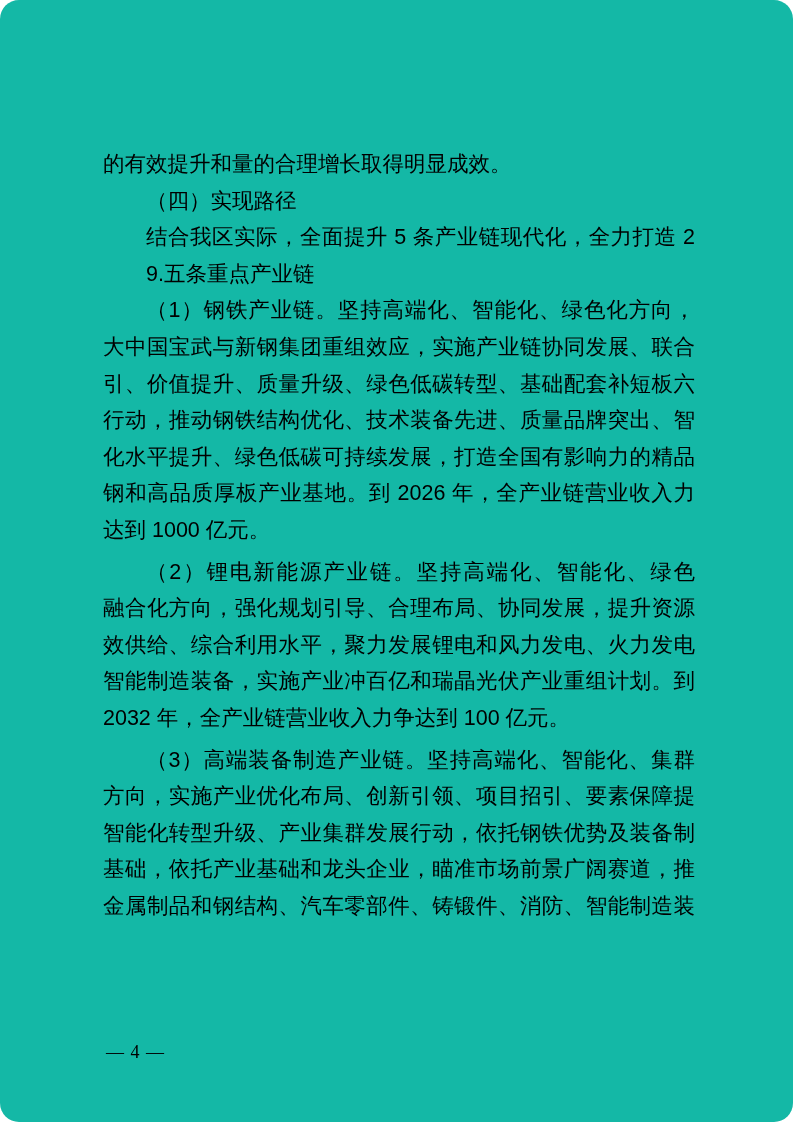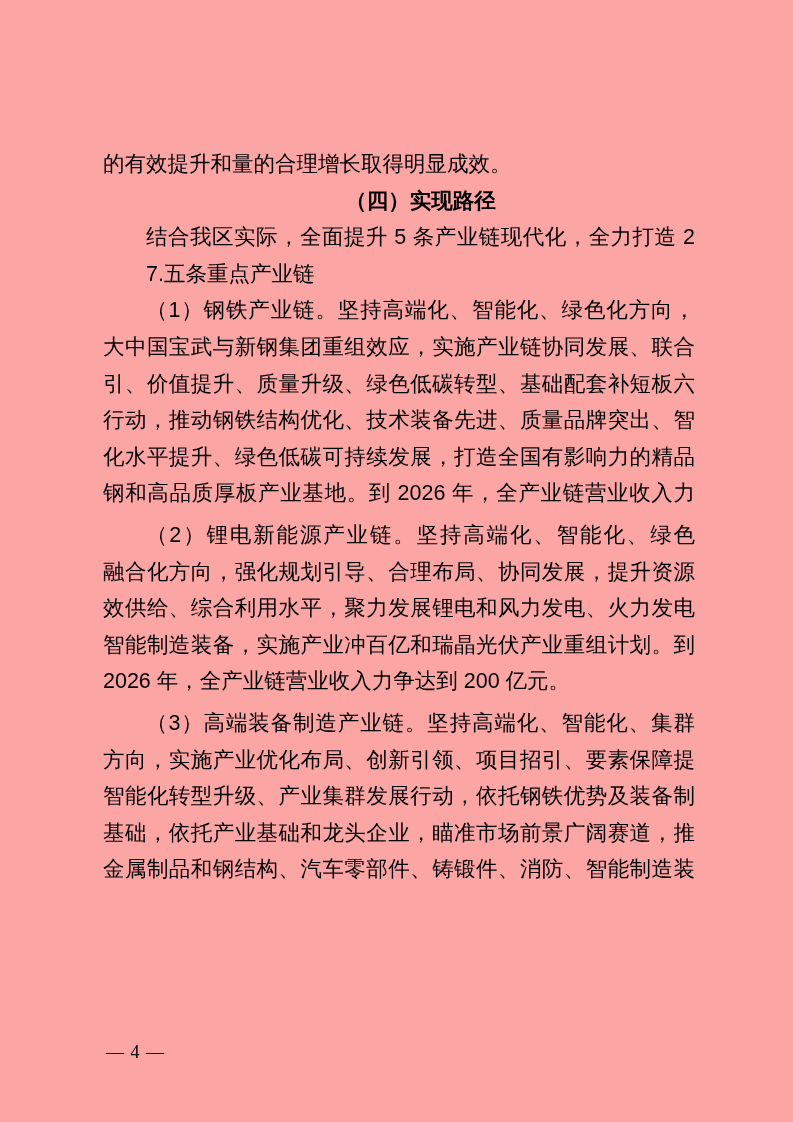--- a/index.html
+++ b/index.html
@@ -4,24 +4,25 @@
 <style>
   html, body {
     margin: 0;
     padding: 0;
     background: #ffffff;
   }
   .page {
     position: relative;
     width: 793px;
     height: 1122px;
-    background: #fca5a5;
+    background: #14b8a6;
     color: #000000;
     font-family: "Liberation Sans", sans-serif;
     overflow: hidden;
+    border-radius: 19px;
   }
   .textblock {
     position: absolute;
     left: 103px;
     top: 146px;
     width: 592px;
     font-size: 21.5px;
     line-height: 36.6px;
     text-align: left;
   }
@@ -30,22 +31,21 @@
     overflow: hidden;
   }
   .j {
     text-align: justify;
     text-align-last: justify;
   }
   .ind {
     text-indent: 2em;
   }
   .bold {
-    font-weight: 700;
-    text-align: center;
+    font-weight: 400;
   }
   .sp {
     margin-top: 5px;
   }
   .footer {
     position: absolute;
     left: 106px;
     top: 1040px;
     font-size: 18px;
     line-height: 24px;
@@ -55,32 +55,33 @@
   }
 </style>
 </head>
 <body>
 
 <div class="page">
   <div class="textblock">
     <div class="line">的有效提升和量的合理增长取得明显成效。</div>
     <div class="line ind bold">（四）实现路径</div>
     <div class="line ind j">结合我区实际，全面提升 5 条产业链现代化，全力打造 2 个</div>
-    <div class="line ind">7.五条重点产业链</div>
+    <div class="line ind">9.五条重点产业链</div>
     <div class="line ind j">（1）钢铁产业链。坚持高端化、智能化、绿色化方向，放</div>
     <div class="line j">大中国宝武与新钢集团重组效应，实施产业链协同发展、联合招</div>
     <div class="line j">引、价值提升、质量升级、绿色低碳转型、基础配套补短板六大</div>
     <div class="line j">行动，推动钢铁结构优化、技术装备先进、质量品牌突出、智能</div>
     <div class="line j">化水平提升、绿色低碳可持续发展，打造全国有影响力的精品硅</div>
     <div class="line j">钢和高品质厚板产业基地。到 2026 年，全产业链营业收入力争</div>
+    <div class="line">达到 1000 亿元。</div>
     <div class="line ind j sp">（2）锂电新能源产业链。坚持高端化、智能化、绿色化、</div>
     <div class="line j">融合化方向，强化规划引导、合理布局、协同发展，提升资源有</div>
     <div class="line j">效供给、综合利用水平，聚力发展锂电和风力发电、火力发电等</div>
     <div class="line j">智能制造装备，实施产业冲百亿和瑞晶光伏产业重组计划。到</div>
-    <div class="line">2026 年，全产业链营业收入力争达到 200 亿元。</div>
+    <div class="line">2032 年，全产业链营业收入力争达到 100 亿元。</div>
     <div class="line ind j sp">（3）高端装备制造产业链。坚持高端化、智能化、集群化</div>
     <div class="line j">方向，实施产业优化布局、创新引领、项目招引、要素保障提升、</div>
     <div class="line j">智能化转型升级、产业集群发展行动，依托钢铁优势及装备制造</div>
     <div class="line j">基础，依托产业基础和龙头企业，瞄准市场前景广阔赛道，推进</div>
     <div class="line j">金属制品和钢结构、汽车零部件、铸锻件、消防、智能制造装备</div>
   </div>
 
   <div class="footer">— 4 —</div>
 </div>
 

